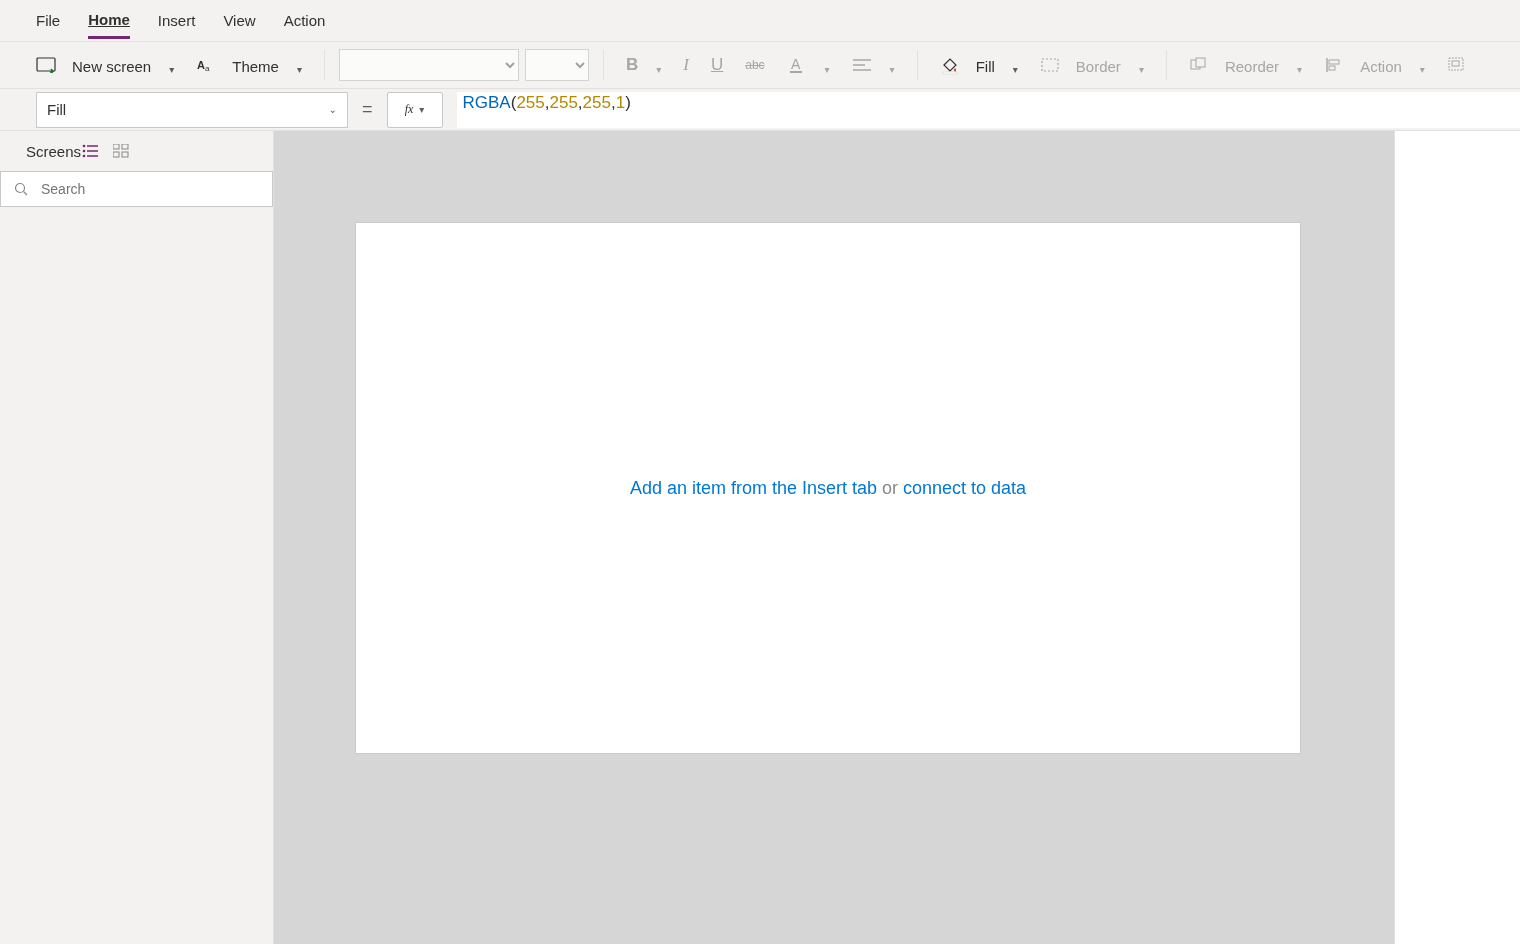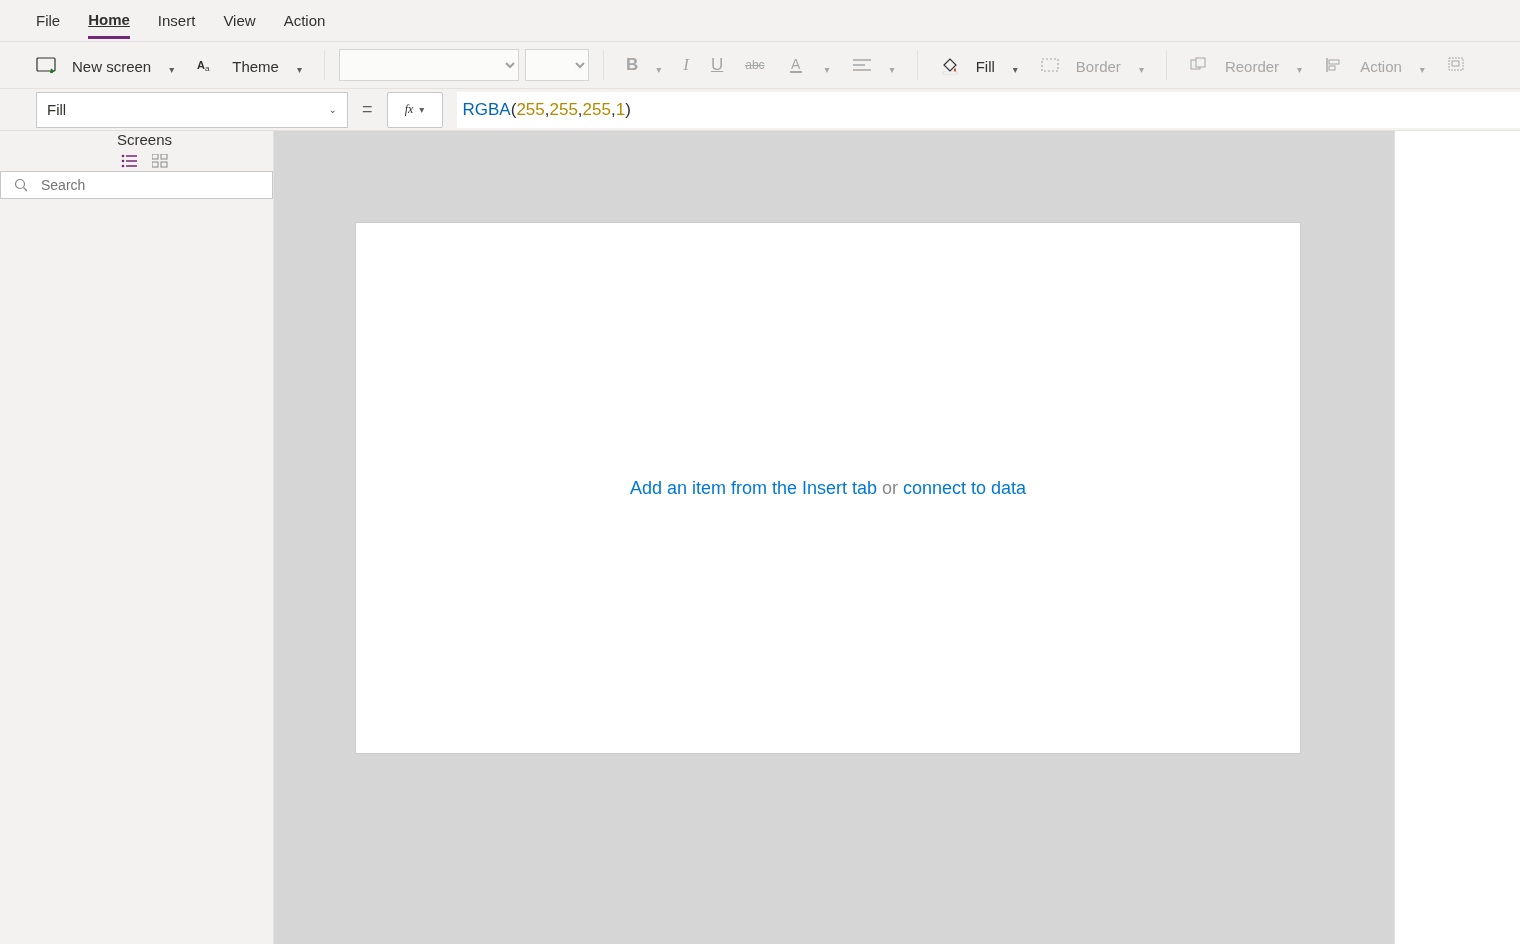--- a/index.html
+++ b/index.html
@@ -33,33 +33,33 @@
   .rb-btn.disabled .chev { color:var(--text-disabled); }
   .ico { display:inline-flex; align-items:center; justify-content:center; width:20px; height:20px; }
   .ico svg { display:block; }
 
   
   .formula-bar { height:42px; display:flex; align-items:center; padding:0 0 0 36px; border-bottom:1px solid var(--border-light); gap:14px; background:#f3f2f1; }
   .prop-select { width:312px; height:36px; border:1px solid var(--border-med); background:#fff; font-size:15px; padding:0 10px; display:flex; align-items:center; justify-content:space-between; }
   .eq { font-size:18px; color:#605e5c; }
   .fx-btn { width:56px; height:36px; border:1px solid var(--border-med); background:#fff; display:flex; align-items:center; justify-content:center; border-radius:2px; gap:4px; }
   .fx-btn .fx { font-style:italic; font-family: "Segoe UI", serif; font-size:12px; }
-  .formula-input { flex:1; height:36px; border:none; border-top:1px solid transparent; font-family: Consolas, monospace; font-size:17px; padding:0 6px; display:flex; align-items:center; background:#fff; }
+  .formula-input { flex:1; height:36px; border:none; border-top:1px solid transparent; font-family: Consolas, monospace; font-size:17px; padding:0 6px; display:flex; background:#fff; }
   .tok-func { color:var(--token-func); }
   .tok-num { color:var(--token-num); }
   .tok-punc { color:#323130; }
 
   
   .workspace { display:flex; height:calc(944px - 42px - 47px - 42px); }
   .side-panel { width:274px; background:#f3f2f1; border-right:1px solid var(--border-light); display:flex; flex-direction:column; }
-  .side-header { height:40px; display:flex; align-items:center; justify-content:space-between; padding:0 10px 0 26px; border-bottom: none; flex-direction: column; }
+  .side-header { height:40px; display:flex; align-items:center; justify-content:flex-start; padding:0 10px 0 26px; border-bottom: none; }
   .side-title { font-size:15px; }
   .view-toggles { display:flex; gap:10px; align-items:center; }
   .search-wrap { padding:0 0; }
-  .search-box { display:flex; align-items:center; gap:8px; height:28px; border:1px solid var(--border-med); background:#fff; padding:0 10px; margin:0 0; }
+  .search-box { display:flex; align-items:center; gap:8px; height:36px; border:1px solid var(--border-med); background:#fff; padding:0 10px; margin:0 0; }
   .search-box input { border:none; outline:none; font-size:14px; flex:1; background:transparent; }
   .tree { padding:6px 0; }
   .tree-item { display:flex; align-items:center; gap:10px; height:32px; padding:0 10px 0 30px; font-size:14px; background:#e6e6e6; }
   .screen-ico { width:18px; height:12px; border:1.5px solid #323130; border-radius:1px; }
 
   .canvas-area { flex:1; background:var(--canvas-bg); position:relative; }
   .artboard { position:absolute; left:82px; top:92px; width:944px; height:530px; background:#fff; display:flex; align-items:center; justify-content:center; box-shadow:0 0 0 1px rgba(0,0,0,0.05); }
   .placeholder { font-size:18px; color:var(--link); }
   .placeholder .or { color:#8a8886; }
 

